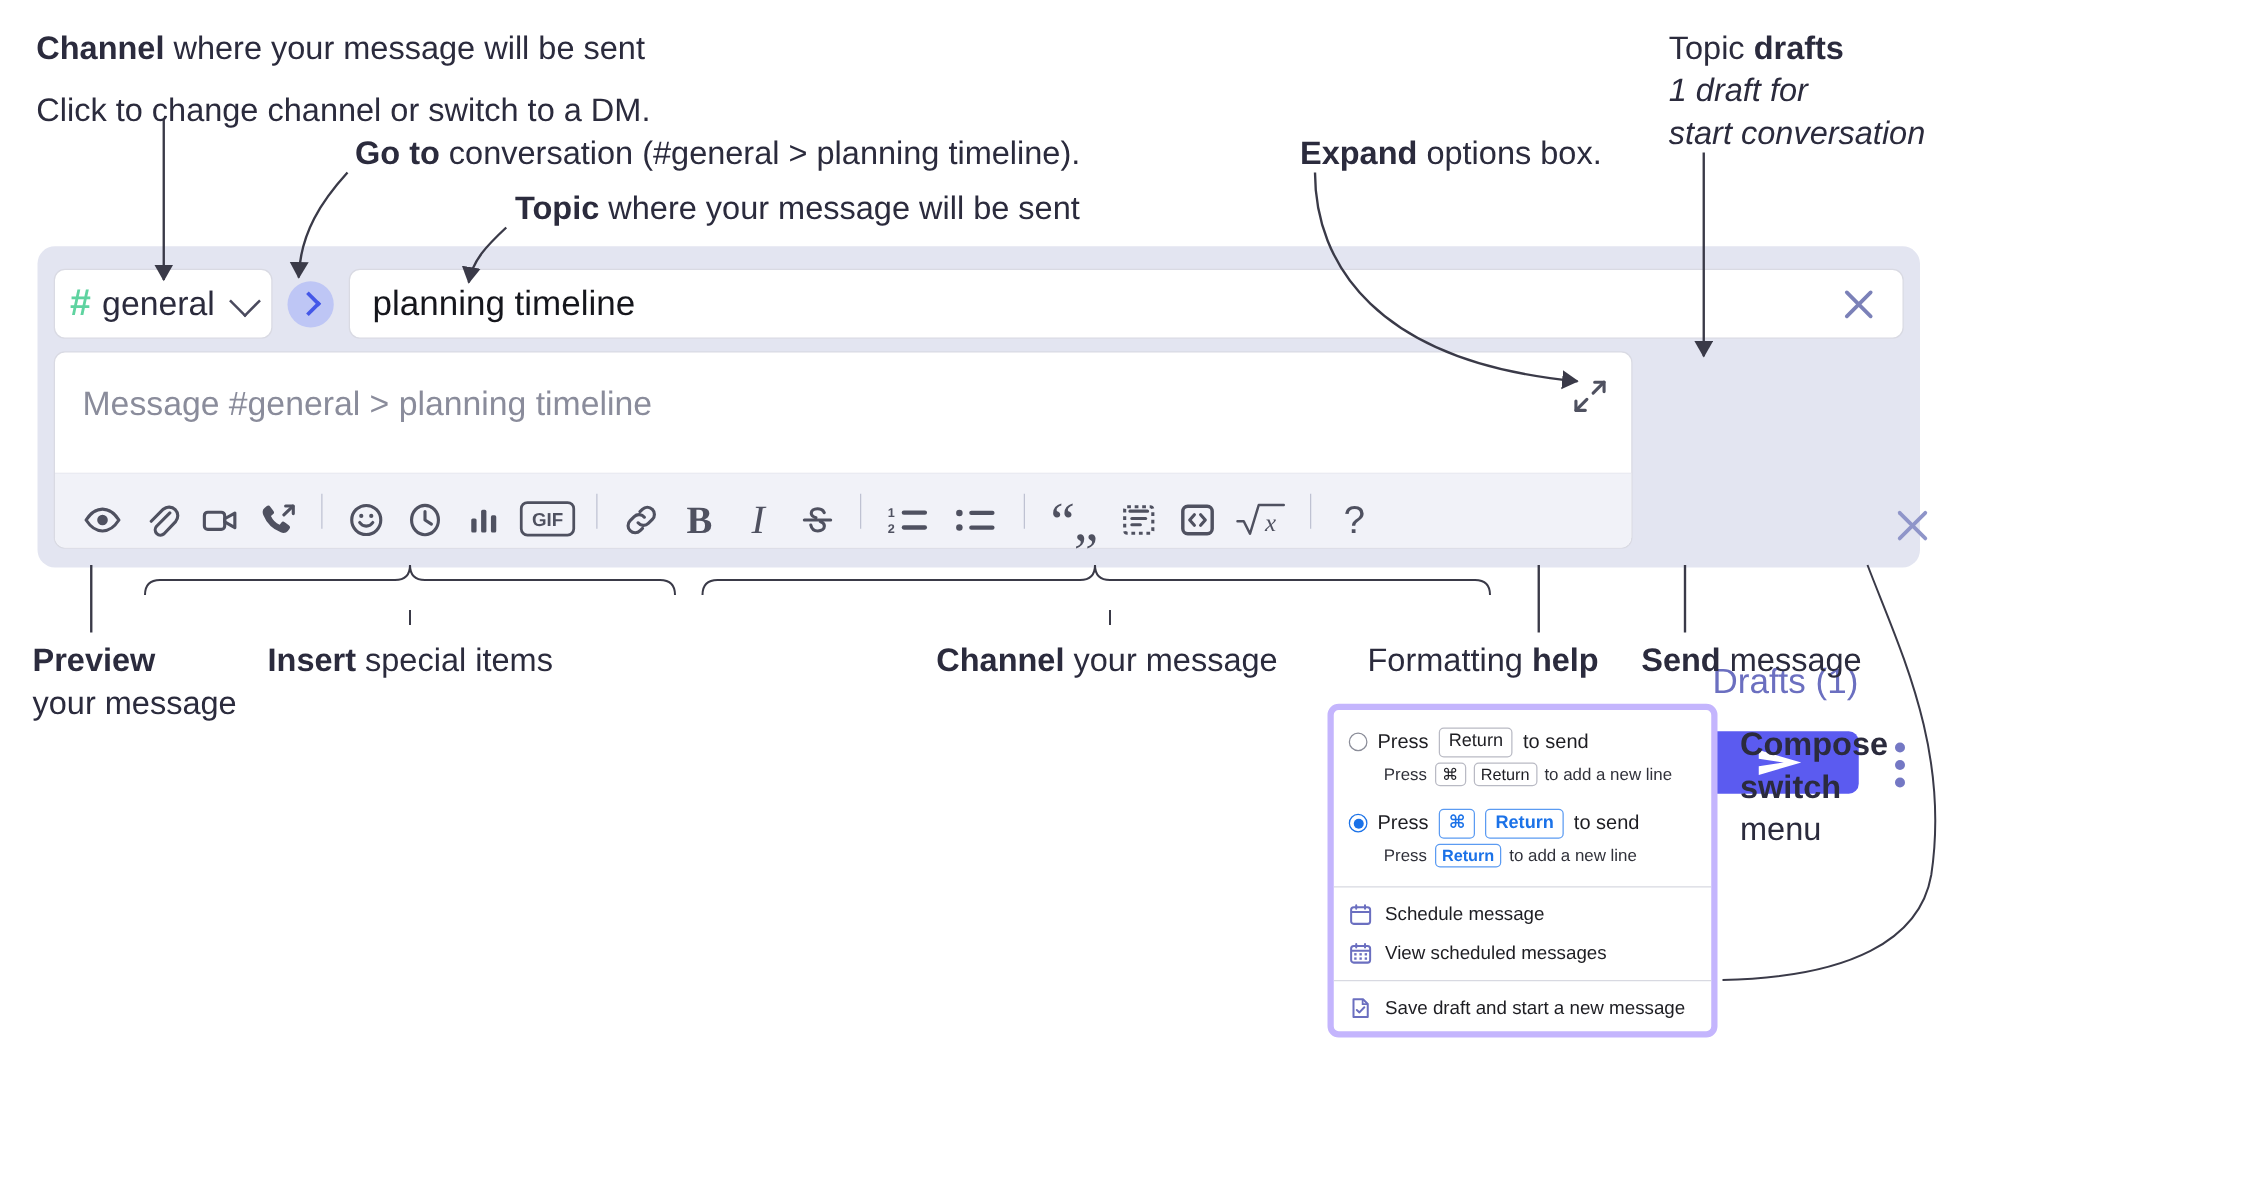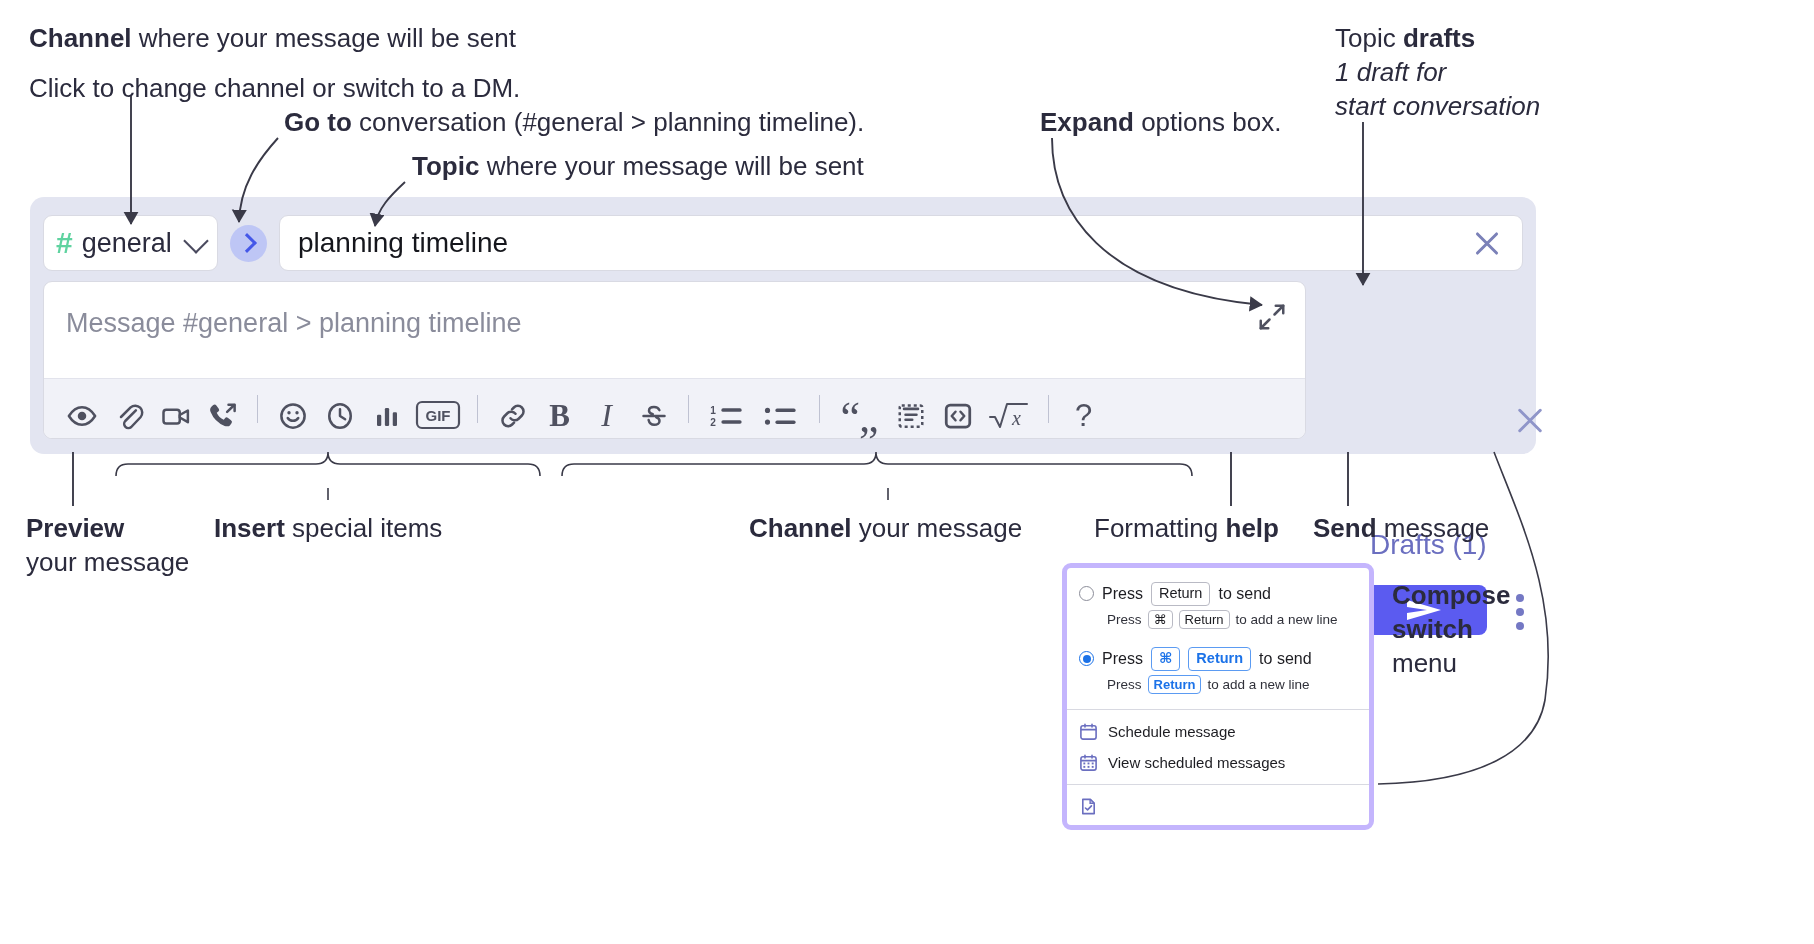--- a/index.html
+++ b/index.html
@@ -437,20 +437,21 @@
   </div>
 
   <div class="opt-divider"></div>
 
   <div class="menu-item" style="padding-bottom:9px;">
     <svg class="cal" viewBox="0 0 20 20">
       <path d="M4 2.5 H12 L16 6.5 V17.5 H4 Z" fill="none" stroke="#6b6fc0" stroke-width="1.7" stroke-linejoin="round"></path>
       <path d="M11.7 2.8 V6.6 H15.6" fill="none" stroke="#6b6fc0" stroke-width="1.5"></path>
       <path d="M6.8 11.6 L9 13.6 L13.1 9.3" fill="none" stroke="#6b6fc0" stroke-width="1.7" stroke-linecap="round" stroke-linejoin="round"></path>
     </svg>
+    <span>Save draft and start a new message</span>
   </div>
 </div>
 
 <svg class="overlay">
   <defs>
     <marker id="ah" markerWidth="9" markerHeight="9" refX="6.5" refY="4" orient="auto">
       <path d="M0 0 L7 4 L0 8 z" fill="#3a3a48"></path>
     </marker>
   </defs>
 

